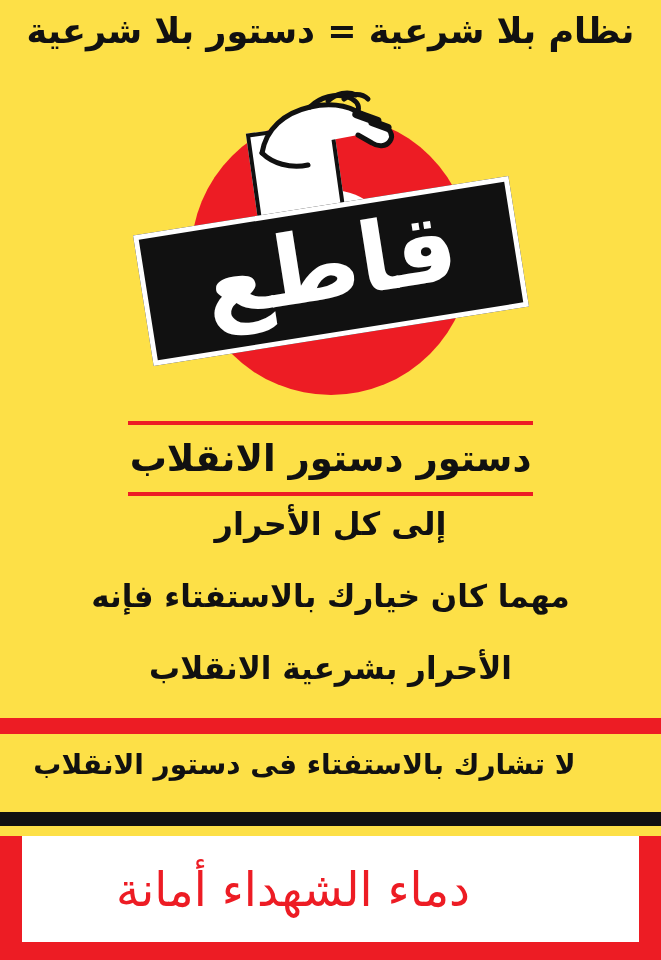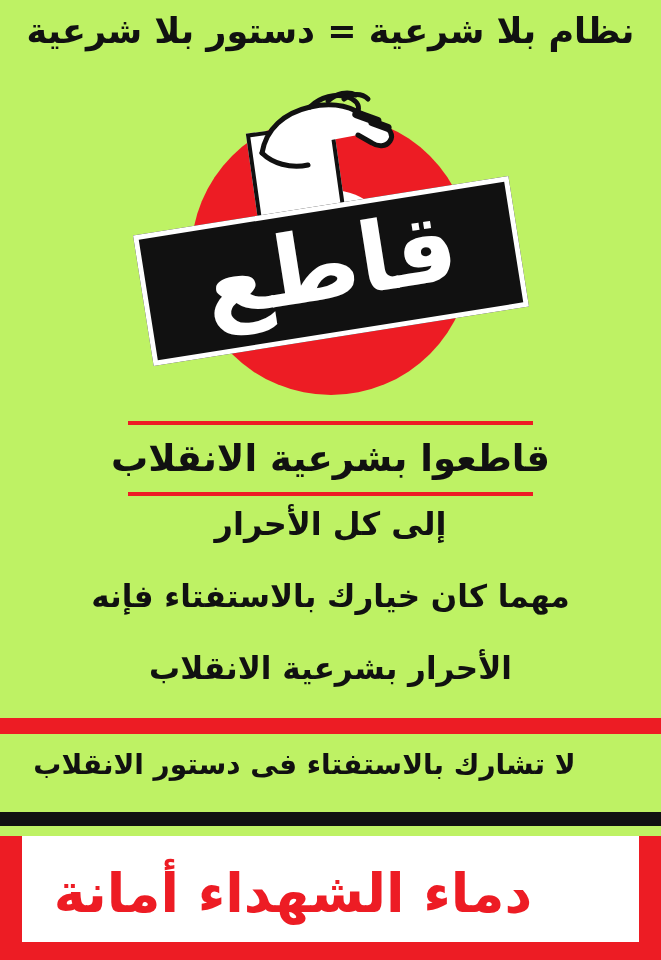--- a/index.html
+++ b/index.html
@@ -4,21 +4,21 @@
 <style>
   html, body {
     margin: 0;
     padding: 0;
     background: #ffffff;
   }
   .poster {
     position: relative;
     width: 661px;
     height: 960px;
-    background: #bef264;
+    background: #fde047;
     overflow: hidden;
     font-family: "DejaVu Sans", "Liberation Sans", sans-serif;
     direction: rtl;
   }
 
   
   .headline {
     position: absolute;
     top: 10px;
     left: 0;
@@ -196,22 +196,22 @@
     width: 661px;
     height: 18px;
     background: #ed1c24;
   }
   .martyrs {
     position: absolute;
     left: 0;
     top: 862px;
     width: 586px;
     text-align: center;
-    font-weight: bold;
-    font-size: 54px;
+    font-weight: normal;
+    font-size: 47px;
     color: #ed1c24;
     letter-spacing: -1px;
   }
 </style>
 </head>
 <body>
 
 <div class="poster">
 
   <div class="headline">نظام بلا شرعية = دستور بلا شرعية</div>
@@ -235,21 +235,21 @@
         <rect x="136" y="44" width="24" height="8" rx="4" transform="rotate(20 148 48)"></rect>
       </g>
     </svg>
 
     <div class="stamp">
       <span class="stamp-text">قاطع</span>
     </div>
   </div>
 
   <div class="rule-thin" style="top:421px"></div>
-  <div class="slogan-main" style="top:437px">قاطعوا بشرعية الانقلاب</div>
+  <div class="slogan-main" style="top:437px">دستور دستور الانقلاب</div>
   <div class="rule-thin" style="top:492px"></div>
 
   <div class="line-block l-free">إلى كل الأحرار</div>
   <div class="line-block l-choice">مهما كان خيارك بالاستفتاء فإنه</div>
   <div class="line-block l-recog">الأحرار بشرعية الانقلاب</div>
 
   <div class="band-red"></div>
   <div class="warn">لا تشارك بالاستفتاء فى دستور الانقلاب</div>
   <div class="band-black"></div>
 

